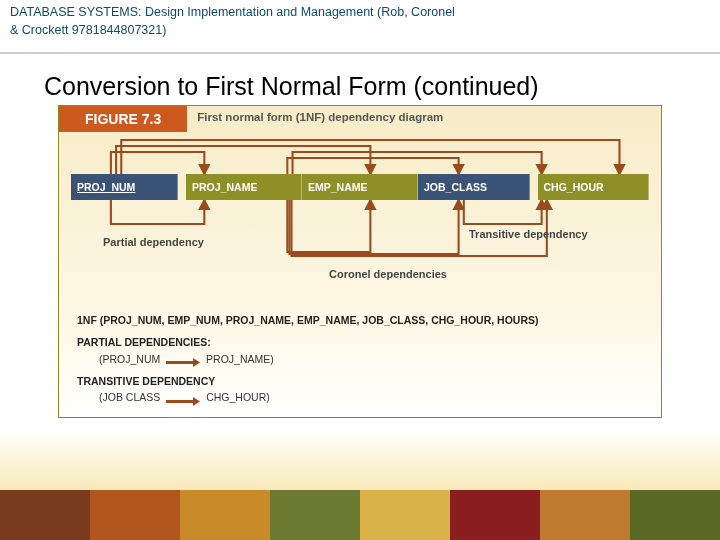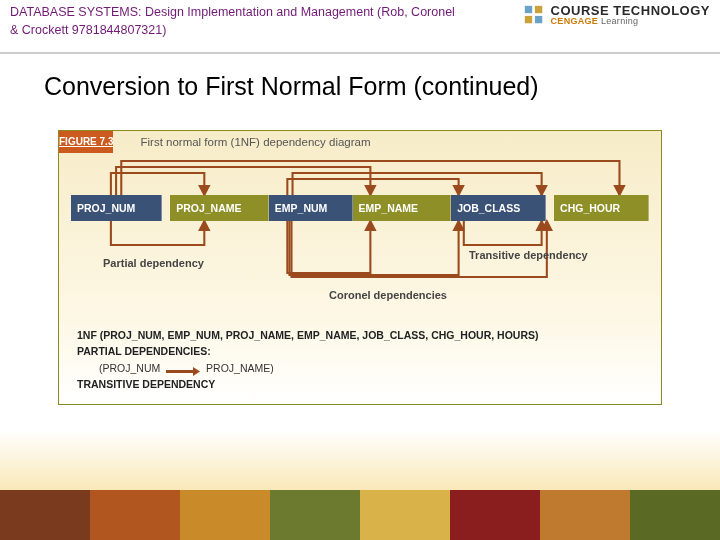--- a/index.html
+++ b/index.html
@@ -15,65 +15,64 @@
     display: flex;
     justify-content: space-between;
     align-items: flex-start;
     padding: 4px 10px 0 10px;
     border-bottom: 2px solid #ccc;
     height: 54px;
   }
   .header-text {
     font-size: 12.5px;
     line-height: 1.4;
-    color: #701a75;
+    color: #0c4a6e;
     max-width: 450px;
   }
   .brand {
     display: flex;
     align-items: center;
     gap: 6px;
   }
   .brand-icon {
     width: 22px; height: 22px;
     position: relative;
   }
   .brand-icon svg { width: 100%; height: 100%; }
   .brand-text { line-height: 1; }
   .brand-text .l1 { font-size: 13px; font-weight: 700; letter-spacing: 0.5px; color: #2a2a2a; }
   .brand-text .l2 { font-size: 9px; color: #666; letter-spacing: 0.3px; }
   .brand-text .l2 b { color: #cc7a00; font-weight: 600; }
   .title {
     font-size: 25px;
     color: #000;
-    padding: 18px 0 29px 44px;
+    padding: 18px 0 4px 44px;
   }
   .figure-wrap {
     margin: 0 58px;
     background: linear-gradient(#f7ecc8, #fdf8e6 70%, #fff);
     border: 1px solid #8a8a20;
     position: relative;
   }
   .fig-header {
     display: flex;
     align-items: stretch;
   }
   .fig-badge {
     background: #cc5a1e;
     color: #fff;
-    font-size: 10px;
+    font-size: 14px;
     font-weight: 700;
-    padding: 5px 0;
-    text-decoration: underline;
+    padding: 5px 26px;
   }
   .fig-title {
     color: #555;
     font-size: 11.5px;
-    padding: 5px 27px;
-    font-weight: 400;
+    padding: 5px 10px;
+    font-weight: 700;
   }
   .diagram {
     position: relative;
     height: 170px;
   }
   .cols {
     display: flex;
     position: absolute;
     top: 42px;
     left: 12px;
@@ -83,42 +82,42 @@
   .col {
     color: #fff;
     font-size: 10.5px;
     font-weight: 700;
     display: flex;
     align-items: center;
     padding: 0 6px;
     border-right: 1px solid rgba(255,255,255,0.35);
     position: relative;
   }
-  .pk { }
+  .pk { text-decoration: underline; }
   .c1 { background:#3a5276; flex:1.05; }
   .c2 { background:#8f8f27; flex:1.15;margin-left:8px; }
   .c3 { background:#3a5276; flex:0.95; }
   .c4 { background:#8f8f27; flex:1.15; }
   .c5 { background:#3a5276; flex:1.1; }
   .c6 { background:#8f8f27; flex:1.1;margin-left:8px; }
   .c7 { background:#3a5276; flex:0.8; border-right:none; }
   .dep-label {
     position: absolute;
     font-size: 11px;
     color: #444;
     font-weight:600;
     text-align:right;
   }
   .notes {
     padding: 4px 14px 12px 18px;
     font-size: 10.5px;
     color: #333;
     line-height: 1.55;
   }
-  .notes .sec { }
+  .notes .sec { margin-top: 6px; }
   .notes .sec-title { font-weight: 700; color:#222; }
   .arrow-right {
     display: inline-block;
     width: 34px; height: 9px;
     vertical-align: middle;
     margin: 0 3px;
   }
   .footer-band {
     position: absolute;
     left: 0; right: 0; bottom: 0;
@@ -130,34 +129,20 @@
     position:absolute;
     left:0; right:0; bottom:50px; height:60px;
     background: linear-gradient(#fff, #f9e8b8);
   }
 </style>
 </head>
 <body>
 
 <div class="header">
   <div class="header-text">DATABASE SYSTEMS: Design Implementation and Management (Rob, Coronel &amp; Crockett 9781844807321)</div>
-  <div class="brand">
-    <div class="brand-icon">
-      <svg viewBox="0 0 24 24">
-          <rect x="2" y="2" width="8" height="8" fill="#6aa2c9"></rect>
-          <rect x="13" y="2" width="8" height="8" fill="#c9a23a"></rect>
-          <rect x="2" y="13" width="8" height="8" fill="#c9a23a"></rect>
-          <rect x="13" y="13" width="8" height="8" fill="#6aa2c9"></rect>
-        </svg>
-    </div>
-    <div class="brand-text">
-      <div class="l1">COURSE TECHNOLOGY</div>
-      <div class="l2"><b>CENGAGE</b><span> Learning</span></div>
-    </div>
-  </div>
 </div>
 
 <div class="title">Conversion to First Normal Form (continued)</div>
 
 <div class="gradient-band"></div>
 
 <div class="figure-wrap">
   <div class="fig-header">
     <div class="fig-badge">FIGURE 7.3</div>
     <div class="fig-title">First normal form (1NF) dependency diagram</div>
@@ -184,23 +169,20 @@
       <path d="M224,68 L224,124 L470,124 L470,68" stroke="#9a4a1c" stroke-width="2" fill="none" marker-end="url(#ah)"></path>
 
       <path d="M390,68 L390,92 L465,92 L465,68" stroke="#9a4a1c" stroke-width="2" fill="none" marker-end="url(#ah)"></path>
     </svg>
 
     <div class="cols">
       <div class="col c1">
           <span class="pk">PROJ_NUM</span>
         </div>
       <div class="col c2">PROJ_NAME</div>
-      <div class="col c3">
-          <span class="pk">EMP_NUM</span>
-        </div>
       <div class="col c4">EMP_NAME</div>
       <div class="col c5">JOB_CLASS</div>
       <div class="col c6">CHG_HOUR</div>
     </div>
 
     <div class="dep-label" style="top:104px; left:44px;">Partial dependency</div>
     <div class="dep-label" style="top:96px; left:410px; text-align:center;">Transitive dependency</div>
     <div class="dep-label" style="top:136px; left:270px;">Coronel dependencies</div>
   </div>
 
@@ -214,20 +196,28 @@
         <span>(PROJ_NUM</span>
         <span class="arrow-right"><svg viewBox="0 0 34 9">
               <line x1="0" y1="4.5" x2="28" y2="4.5" stroke="#9a4a1c" stroke-width="3"></line>
               <path d="M27,0 L34,4.5 L27,9 Z" fill="#9a4a1c"></path>
             </svg></span>
         <span>PROJ_NAME)</span>
       </div>
     </div>
     <div class="sec">
       <div class="sec-title">TRANSITIVE DEPENDENCY</div>
+      <div style="padding-left:22px;">
+        <span>(JOB CLASS</span>
+        <span class="arrow-right"><svg viewBox="0 0 34 9">
+              <line x1="0" y1="4.5" x2="28" y2="4.5" stroke="#9a4a1c" stroke-width="3"></line>
+              <path d="M27,0 L34,4.5 L27,9 Z" fill="#9a4a1c"></path>
+            </svg></span>
+        <span>CHG_HOUR)</span>
+      </div>
     </div>
   </div>
 </div>
 
 <div class="footer-band">
   <div style="background:#7a3a1e"></div>
   <div style="background:#b0561e"></div>
   <div style="background:#c98a2a"></div>
   <div style="background:#6b7a2e"></div>
   <div style="background:#d9b24a"></div>

